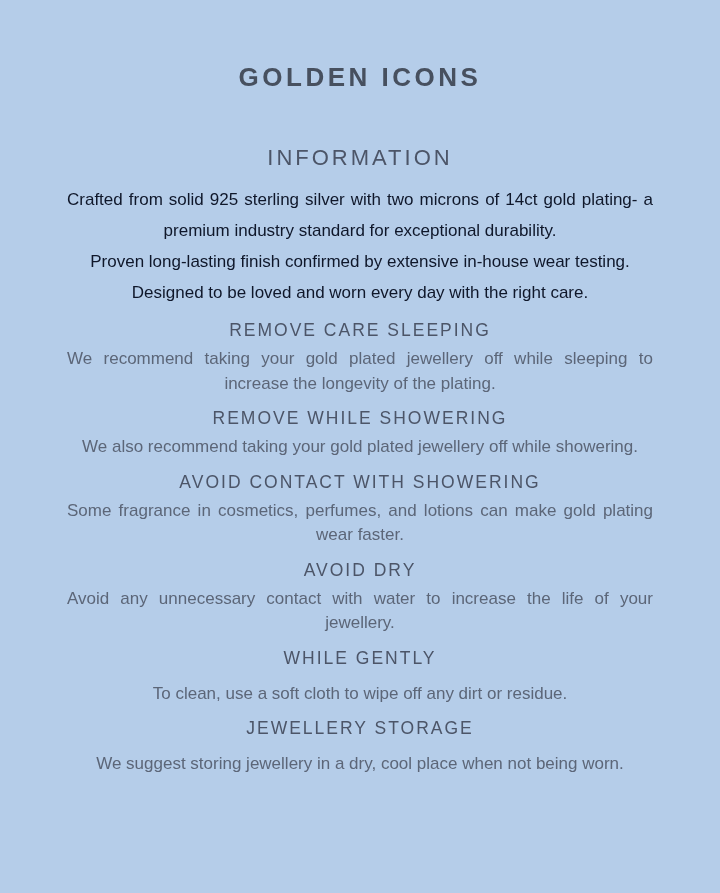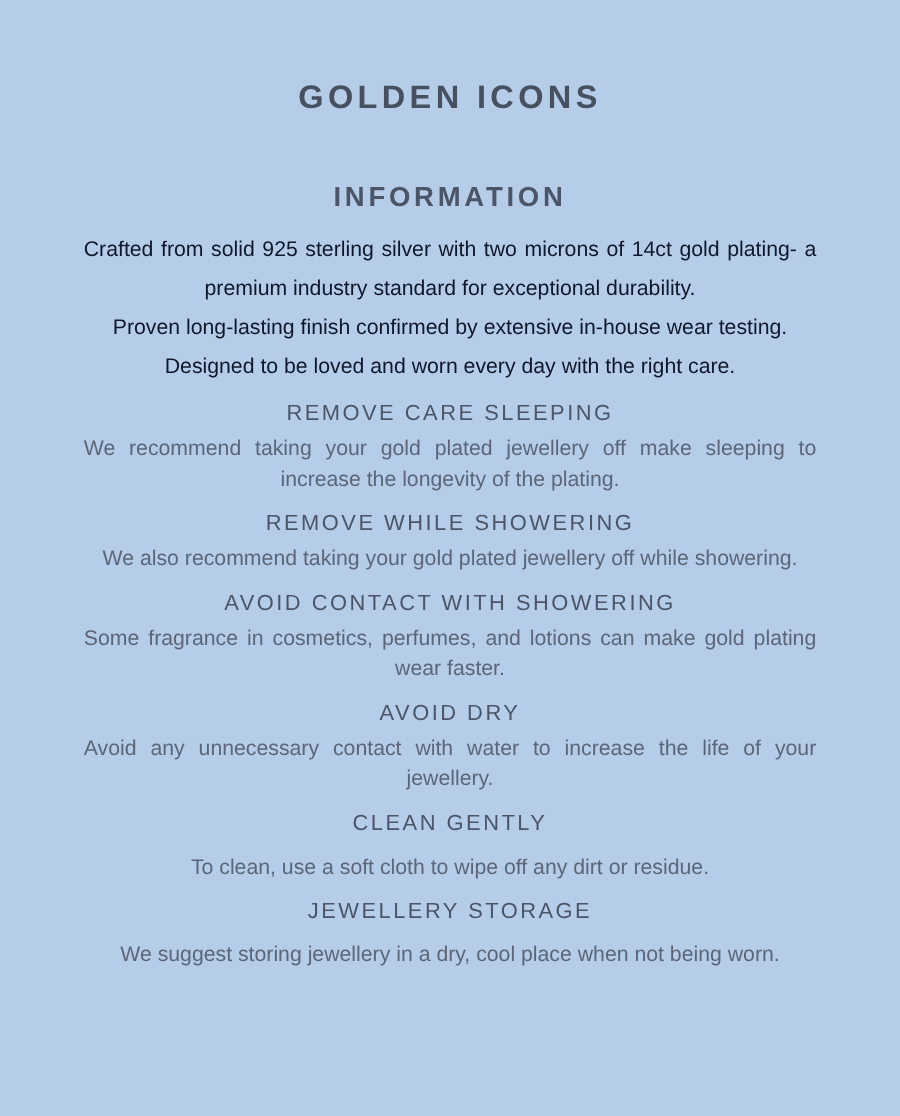--- a/index.html
+++ b/index.html
@@ -25,21 +25,21 @@
     font-size: 26px;
     line-height: 30px;
     font-weight: 700;
     letter-spacing: 3.5px;
     color: #47505f;
   }
   .section-heading {
     margin: 0;
     font-size: 22px;
     line-height: 28px;
-    font-weight: 700;
+    font-weight: 400;
     letter-spacing: 3px;
     color: #4c5568;
   }
   .info-heading { margin-top: 52px; }
   .care-heading { margin-top: 26px; }
   .info-text {
     width: 586px;
     margin: 12px auto 0;
   }
   .info-text p {
@@ -81,40 +81,40 @@
 
   <div class="info-text">
     <p>Crafted from solid 925 sterling silver with two microns of 14ct gold plating- a premium industry standard for exceptional durability.</p>
     <p>Proven long-lasting finish confirmed by extensive in-house wear testing.</p>
     <p>Designed to be loved and worn every day with the right care.</p>
   </div>
 
 
   <div class="care-section">
     <h3 class="care-title">REMOVE CARE SLEEPING</h3>
-    <p class="care-body">We recommend taking your gold plated jewellery off make sleeping to increase the longevity of the plating.</p>
+    <p class="care-body">We recommend taking your gold plated jewellery off while sleeping to increase the longevity of the plating.</p>
   </div>
 
   <div class="care-section">
     <h3 class="care-title">REMOVE WHILE SHOWERING</h3>
     <p class="care-body">We also recommend taking your gold plated jewellery off while showering.</p>
   </div>
 
   <div class="care-section">
     <h3 class="care-title">AVOID CONTACT WITH SHOWERING</h3>
     <p class="care-body">Some fragrance in cosmetics, perfumes, and lotions can make gold plating wear faster.</p>
   </div>
 
   <div class="care-section">
     <h3 class="care-title">AVOID DRY</h3>
     <p class="care-body">Avoid any unnecessary contact with water to increase the life of your jewellery.</p>
   </div>
 
   <div class="care-section single">
-    <h3 class="care-title">CLEAN GENTLY</h3>
+    <h3 class="care-title">WHILE GENTLY</h3>
     <p class="care-body">To clean, use a soft cloth to wipe off any dirt or residue.</p>
   </div>
 
   <div class="care-section single">
     <h3 class="care-title">JEWELLERY STORAGE</h3>
     <p class="care-body">We suggest storing jewellery in a dry, cool place when not being worn.</p>
   </div>
 
 </div>
 

